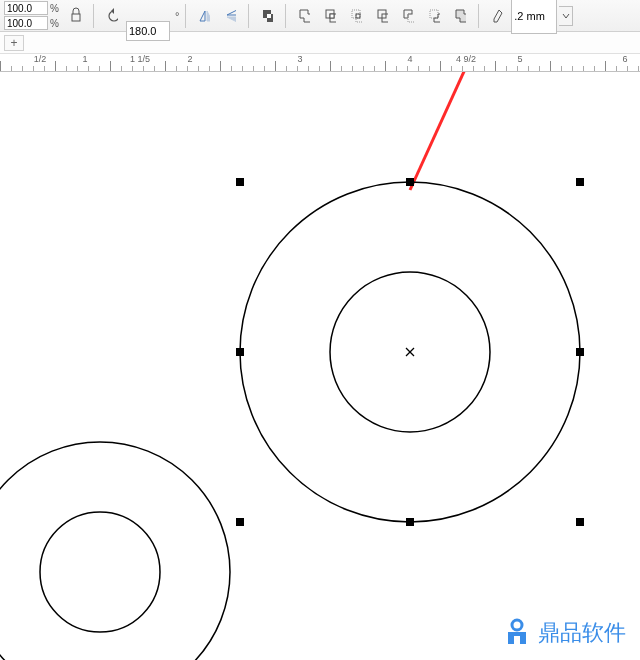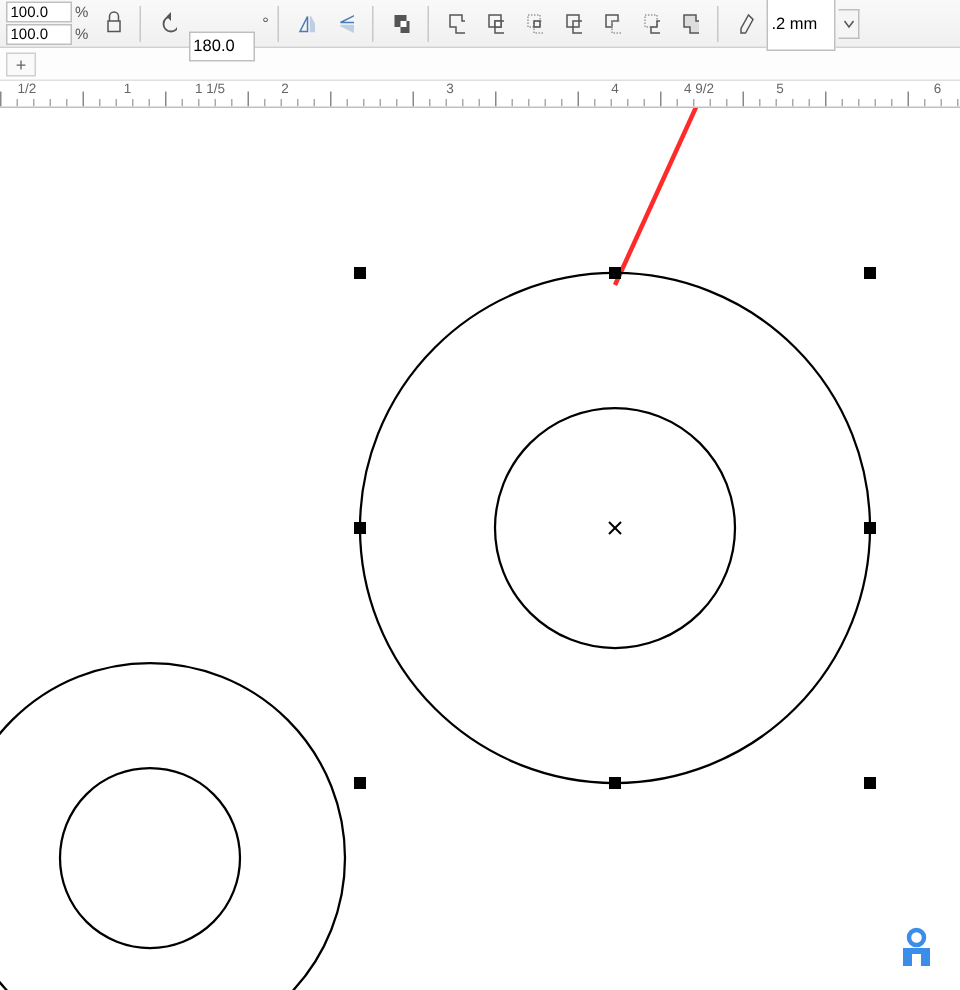--- a/index.html
+++ b/index.html
@@ -327,21 +327,21 @@
     <div class="tick-minor" style="left: 539px;"></div>
     <div class="tick-major" style="left: 550px;"></div>
     <div class="tick-minor" style="left: 561px;"></div>
     <div class="tick-minor" style="left: 572px;"></div>
     <div class="tick-minor" style="left: 583px;"></div>
     <div class="tick-minor" style="left: 594px;"></div>
     <div class="tick-major" style="left: 605px;"></div>
     <div class="tick-minor" style="left: 616px;"></div>
     <div class="tick-minor" style="left: 627px;"></div>
     <div class="tick-minor" style="left: 638px;"></div>
-    <div class="tick-label" style="left: 18px;">1/2</div>
+    <div class="tick-label" style="left: 40px;">1/2</div>
     <div class="tick-label" style="left: 85px;">1</div>
     <div class="tick-label" style="left: 140px;">1 1/5</div>
     <div class="tick-label" style="left: 190px;">2</div>
     <div class="tick-label" style="left: 300px;">3</div>
     <div class="tick-label" style="left: 410px;">4</div>
     <div class="tick-label" style="left: 466px;">4 9/2</div>
     <div class="tick-label" style="left: 520px;">5</div>
     <div class="tick-label" style="left: 625px;">6</div>
   </div>
 
@@ -375,13 +375,14 @@
   <div class="sel-handle" style="left:576px;top:446px;"></div>
 </div>
 
 <div class="watermark">
   <svg width="30" height="30">
     <circle cx="15" cy="7" r="5" fill="none" stroke="#3a8de8" stroke-width="3"></circle>
     <rect x="6" y="14" width="6" height="12" fill="#3a8de8"></rect>
     <rect x="18" y="14" width="6" height="12" fill="#3a8de8"></rect>
     <rect x="6" y="14" width="18" height="4" fill="#3a8de8"></rect>
   </svg>
+  <span>鼎品软件</span>
 </div>
 
 </body></html>

